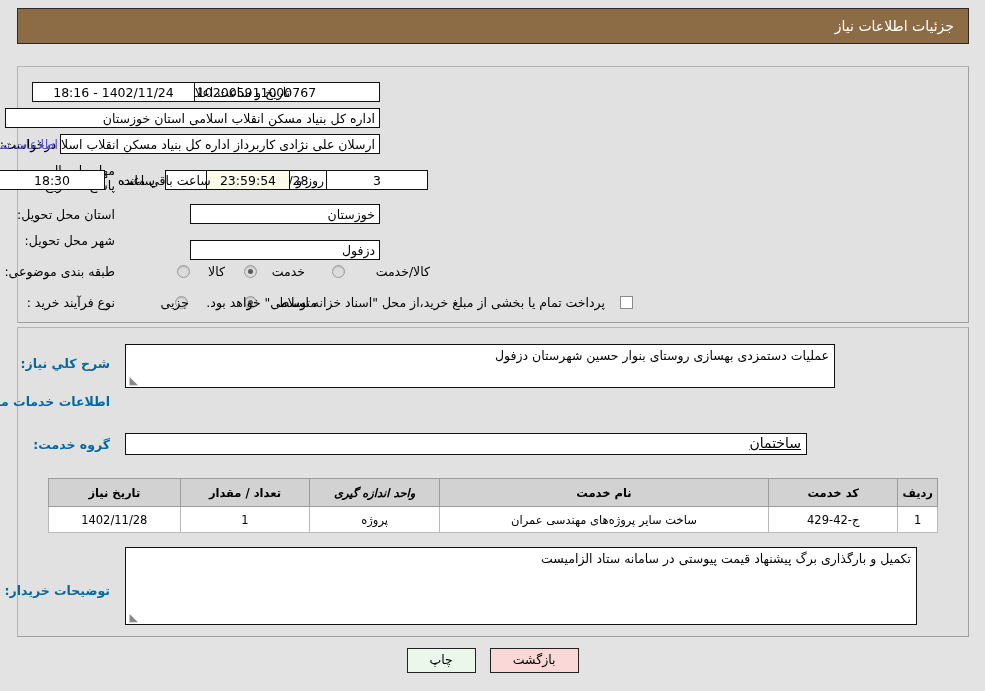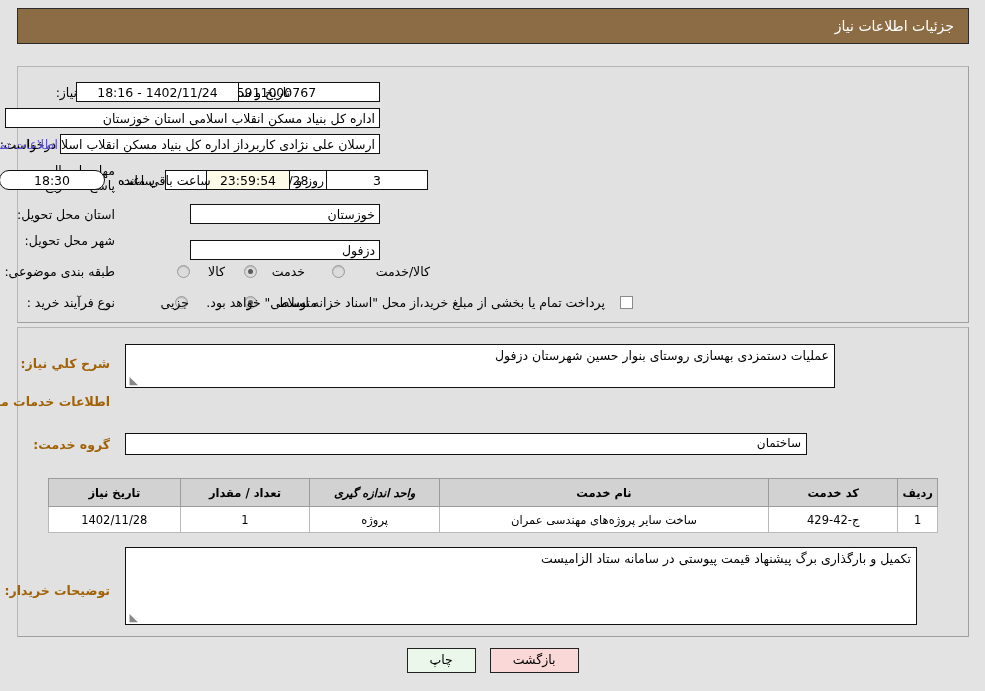--- a/index.html
+++ b/index.html
@@ -121,21 +121,21 @@
     color: #888;
     font-size: 11px;
     line-height: 10px;
   }
 
   
   .sec-head {
     position: absolute;
     font-size: 12.5px;
     font-weight: bold;
-    color: #a16207;
+    color: #0369a1;
     white-space: nowrap;
   }
 
   
   .tbl {
     position: absolute;
     left: 48px; top: 478px;
     width: 890px;
     border-collapse: collapse;
     font-size: 11.5px;
@@ -220,33 +220,33 @@
   <div class="header-bar">
     <span class="header-title">جزئیات اطلاعات نیاز</span>
   </div>
 
   <div class="panel panel-top"></div>
 
   <div class="lbl" style="right:870px; top:85px;">شماره نیاز:</div>
   <div class="fld" style="right:605px; top:82px; width:255px;">1102005911000767</div>
 
   <div class="lbl" style="right:695px; top:85px;">تاریخ و ساعت اعلان عمومی:</div>
-  <div class="fld" style="right:746px; top:82px; width:163px; left:103px;">1402/11/24 - 18:16</div>
+  <div class="fld" style="right:790px; top:82px; width:163px; left:103px;">1402/11/24 - 18:16</div>
 
   <div class="lbl" style="right:870px; top:111px;">نام دستگاه خریدار:</div>
   <div class="fld right" style="right:605px; top:108px; width:375px;">اداره کل بنیاد مسکن انقلاب اسلامی استان خوزستان</div>
 
   <div class="lbl" style="right:870px; top:137px;">ایجاد کننده درخواست:</div>
   <div class="fld right" style="right:605px; top:134px; width:320px;">ارسلان علی نژادی کاربرداز اداره کل بنیاد مسکن انقلاب اسلامی استان خوزستان</div>
   <a class="link" href="#" style="right:927px; top:137px;">اطلاعات تماس خریدار</a>
 
   <div class="lbl" style="right:870px; top:163px; width:85px; line-height:15px; white-space:normal;">مهلت ارسال پاسخ: تا تاریخ:</div>
   <div class="fld" style="right:605px; top:170px; width:215px;">1402/11/28</div>
   <div class="lbl" style="right:830px; top:173px;">ساعت</div>
-  <div class="fld" style="right:880px; top:170px; width:106px;border-radius:10px;">18:30</div>
+  <div class="fld" style="right:880px; top:170px; width:106px;">18:30</div>
   <div class="fld" style="left:326px; top:170px; width:102px;">3</div>
   <div class="lbl" style="left:296px; top:173px;">روز و</div>
   <div class="fld cream" style="left:206px; top:170px; width:84px;">23:59:54</div>
   <div class="lbl" style="left:118px; top:173px;">ساعت باقي مانده</div>
 
   <div class="lbl" style="right:870px; top:207px;">استان محل تحویل:</div>
   <div class="fld right" style="right:605px; top:204px; width:190px;">خوزستان</div>
 
   <div class="lbl" style="right:870px; top:233px;">شهر محل تحویل:</div>
   <div class="fld right" style="right:605px; top:240px; width:190px;">دزفول</div>
@@ -273,21 +273,21 @@
   <div class="sec-head" style="right:875px; top:356px;">شرح کلي نياز:</div>
   <div class="ta" style="right:150px; top:344px; width:710px; height:44px;">
     <span>عملیات دستمزدی بهسازی روستای  بنوار حسین  شهرستان دزفول</span>
     <span class="grip">◣</span>
   </div>
 
   <div class="sec-head" style="right:875px; top:394px;">اطلاعات خدمات مورد نیاز</div>
 
   <div class="sec-head" style="right:875px; top:437px;">گروه خدمت:</div>
   <div class="ta" style="right:178px; top:433px; width:682px; height:22px; padding-top:1px;">
-    <span style="font-size:12px;">ساختمان</span>
+    <span style="font-size:14px;text-decoration:underline;">ساختمان</span>
   </div>
 
   <table class="tbl">
     <thead>
       <tr>
         <th style="width:38px;">ردیف</th>
         <th style="width:130px;">کد خدمت</th>
         <th style="width:330px;">نام خدمت</th>
         <th style="width:130px;font-style:italic;">واحد اندازه گیری</th>
         <th style="width:130px;">تعداد / مقدار</th>

